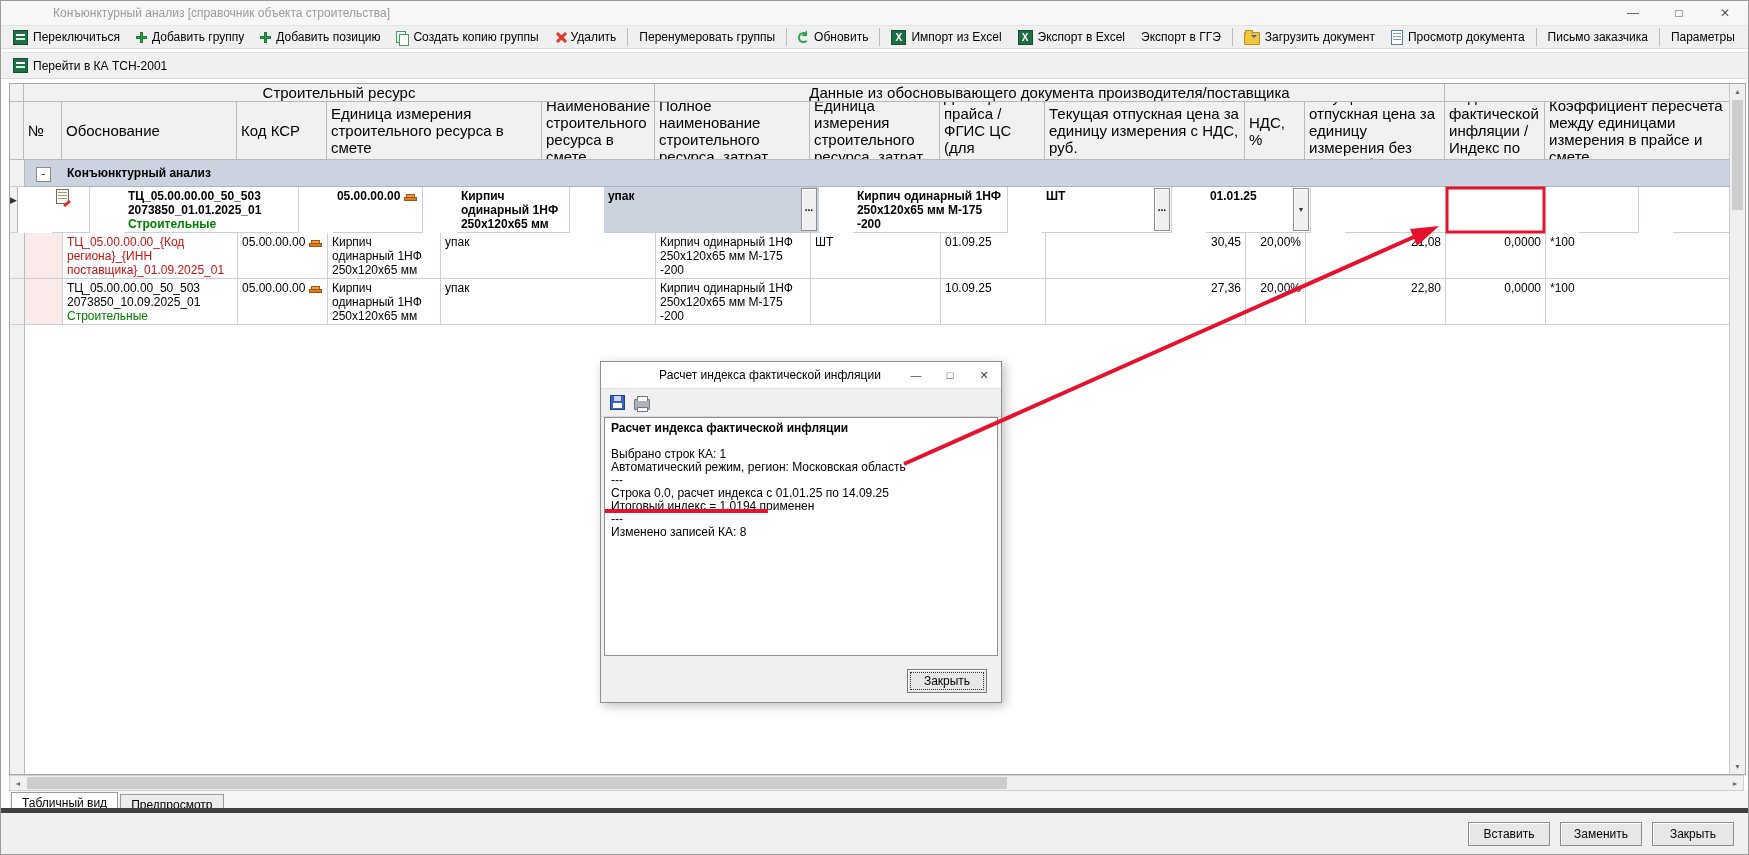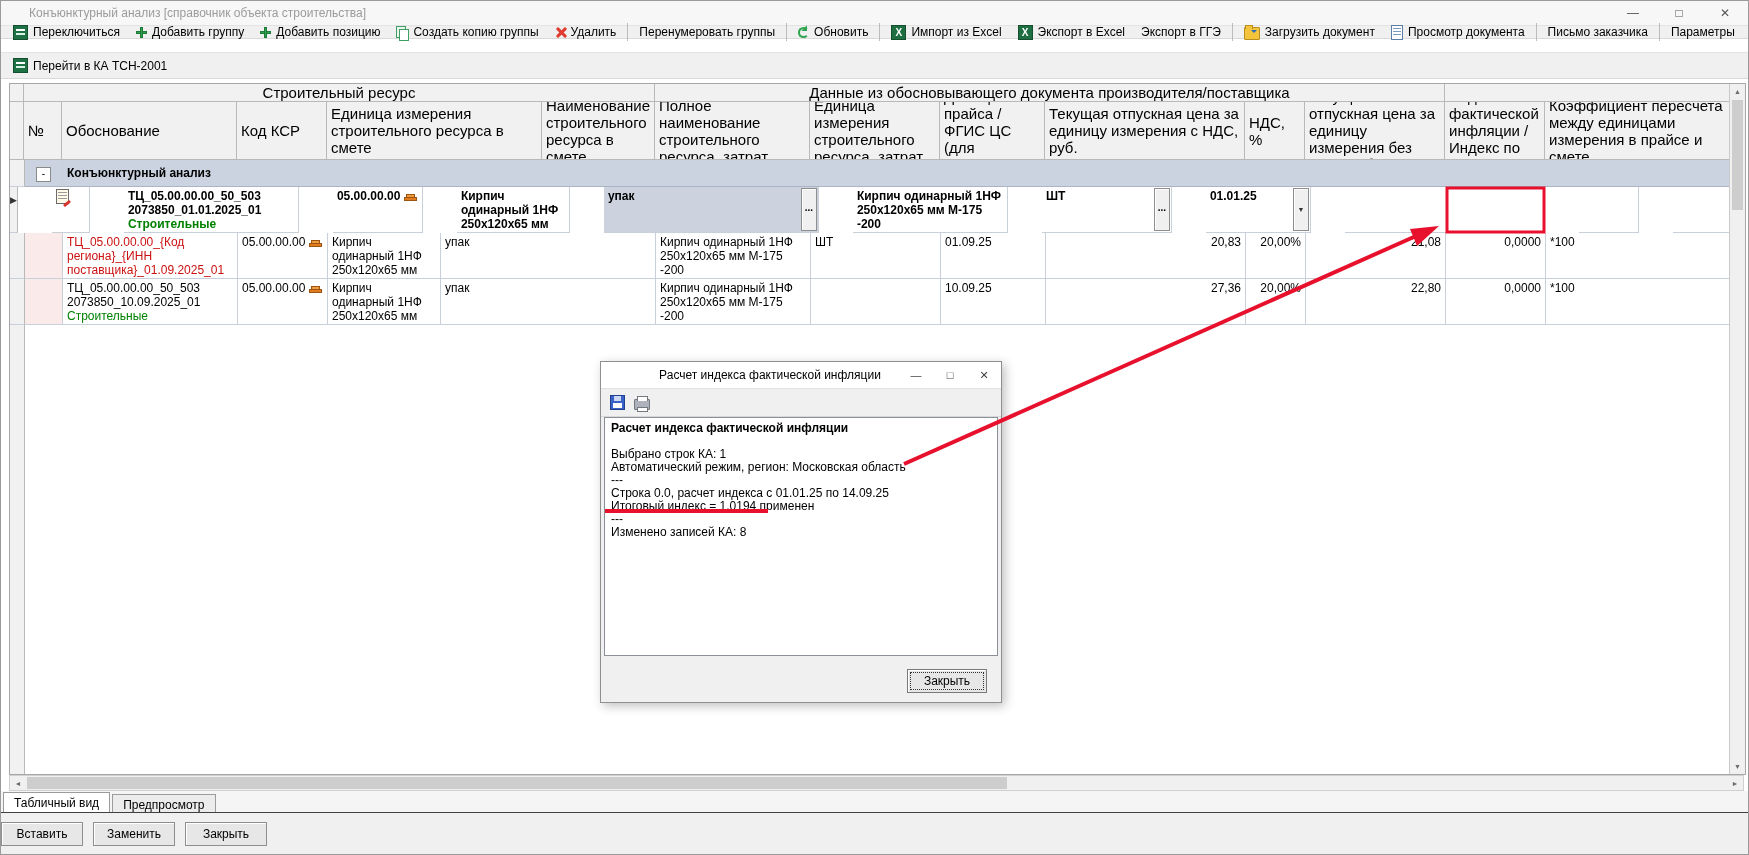--- a/index.html
+++ b/index.html
@@ -1,26 +1,26 @@
 <!DOCTYPE html>
 <html><head>
 <meta charset="utf-8">
 <style>
   html,body{margin:0;padding:0;background:#e8e8e8;}
   body{width:1749px;height:855px;position:relative;font-family:"Liberation Sans",sans-serif;color:#000;overflow:hidden;}
   .app{position:absolute;inset:0;background:#fff;border:1px solid #9a9a9a;box-sizing:border-box;}
 
   
-  .titlebar{position:absolute;left:0;top:0;right:0;height:24px;background:#f7f7f7;display:flex;align-items:center;}
+  .titlebar{position:absolute;left:0;top:0;right:0;height:24px;background:#f7f7f7;display:flex;align-items:center;padding-left:24px;}
   .titlebar .title{color:#9b9b9b;font-size:12px;padding-left:28px;}
   .wincontrols{margin-left:auto;display:flex;height:100%;}
   .wc{width:46px;height:100%;display:flex;align-items:center;justify-content:center;color:#555;font-size:12px;}
 
   
-  .toolbar{position:absolute;left:0;right:0;height:14px;background:#f0f0f0;border-top:1px solid #e3e3e3;border-bottom:1px solid #d9d9d9;display:flex;align-items:center;padding:0 4px;box-sizing:border-box;}
+  .toolbar{position:absolute;left:0;right:0;height:24px;background:#f0f0f0;border-top:1px solid #e3e3e3;border-bottom:1px solid #d9d9d9;display:flex;align-items:center;padding:0 4px;box-sizing:border-box;}
   .toolbar1{top:24px;}
   .toolbar2{top:51px;height:27px;}
   .tbtn{display:flex;align-items:center;gap:5px;padding:2px 7px;font-size:12px;white-space:nowrap;border:1px solid transparent;cursor:default;}
   .tsep{width:1px;height:18px;background:#bcbcbc;margin:0 3px;}
 
   
   .ic{display:inline-block;position:relative;flex:none;}
   .ic-ka{width:13px;height:13px;background:#1e7145;border:1px solid #14502f;}
   .ic-ka::before{content:"";position:absolute;left:2px;top:3px;right:2px;height:2px;background:#fff;}
   .ic-ka::after{content:"";position:absolute;left:2px;top:7px;right:2px;height:2px;background:#d9f2e4;}
@@ -104,24 +104,24 @@
   .vscroll{position:absolute;right:0;top:0;bottom:0;width:15px;background:#f0f0f0;border-left:1px solid #c9c9c9;}
   .vscroll .arrow{position:absolute;left:0;right:0;height:15px;display:flex;align-items:center;justify-content:center;font-size:7px;color:#6a6a6a;}
   .vscroll .arrow.down{bottom:0;}
   .vscroll .thumb{position:absolute;left:2px;right:2px;top:16px;height:110px;background:#cdcdcd;}
   .hscrollbar{position:absolute;left:8px;right:4px;bottom:63px;height:16px;background:#f0f0f0;border:1px solid #d0d0d0;box-sizing:border-box;}
   .hscrollbar .arrow{position:absolute;top:0;bottom:0;width:16px;display:flex;align-items:center;justify-content:center;font-size:7px;color:#6a6a6a;}
   .hscrollbar .arrow.right{right:0;}
   .hscrollbar .thumb{position:absolute;left:17px;top:1px;bottom:1px;width:980px;background:#cdcdcd;}
 
   
-  .tabs{position:absolute;left:0;right:0;bottom:41px;height:22px;background:#f5f5f5;display:flex;align-items:flex-end;padding-left:2px;}
+  .tabs{position:absolute;left:8px;right:0;bottom:41px;height:22px;background:#f5f5f5;display:flex;align-items:flex-end;padding-left:2px;}
   .tab{font-size:12px;padding:3px 10px;border:1px solid #9b9b9b;border-bottom:none;background:#ececec;margin-right:2px;height:19px;box-sizing:border-box;}
   .tab.active{background:#fff;height:21px;font-weight:normal;}
-  .bottombar{position:absolute;left:0;right:0;bottom:0;height:41px;background:#f0f0f0;border-top:1px solid #404040;display:flex;align-items:center;gap:10px;padding-right:14px;}
+  .bottombar{position:absolute;left:0;right:0;bottom:0;height:41px;background:#f0f0f0;border-top:5px solid #404040;display:flex;align-items:center;justify-content:flex-end;gap:10px;padding-right:14px;}
   .pushbtn{width:80px;height:22px;background:#e7e7e7;border:1px solid #8e8e8e;box-shadow:inset 1px 1px 0 #fff;font-size:12px;display:flex;align-items:center;justify-content:center;font-family:"Liberation Sans",sans-serif;}
 
   
   .dialog{position:absolute;left:599px;top:360px;width:402px;height:342px;background:#f0f0f0;border:1px solid #8f8f8f;box-shadow:3px 3px 10px rgba(0,0,0,.25);box-sizing:border-box;z-index:40;}
   .dlg-titlebar{height:26px;background:#fff;display:flex;align-items:center;border-bottom:1px solid #e0e0e0;}
   .dlg-title{flex:1;text-align:center;font-size:12px;padding-left:40px;}
   .dlg-wc{width:34px;height:100%;display:flex;align-items:center;justify-content:center;font-size:11px;color:#444;}
   .dlg-toolbar{height:27px;background:#f0f0f0;display:flex;align-items:center;gap:9px;padding-left:9px;border-bottom:1px solid #d8d8d8;}
   .dlg-text{position:absolute;left:3px;right:3px;top:55px;bottom:46px;background:#fff;border:1px solid #8a8f98;padding:4px 6px;font-size:12px;line-height:13px;overflow:hidden;}
   .dlg-line{min-height:13px;white-space:nowrap;}
@@ -301,21 +301,21 @@
         <div class="cell datacell cw-code codecell">
           <span>05.00.00.00</span>
           <span class="ic ic-brick"></span>
         </div>
         <div class="cell datacell cw-name"><span>Кирпич одинарный 1НФ 250х120х65 мм М-175 -200</span></div>
         <div class="cell datacell cw-unit1"><span>упак</span></div>
         <div class="cell datacell cw-full"><span>Кирпич одинарный 1НФ 250х120х65 мм М-175 -200</span></div>
         <div class="cell datacell cw-unit2"><span>ШТ</span></div>
         <div class="cell datacell cw-date"><span>01.09.25</span></div>
         <div class="cell datacell cw-pvat">
-            <span class="num">20,83</span>
+            <span class="num">30,45</span>
           </div>
         <div class="cell datacell cw-vat">
             <span class="num">20,00%</span>
           </div>
         <div class="cell datacell cw-pnov">
             <span class="num">21,08</span>
           </div>
         <div class="cell datacell cw-infl">
             <span class="num">0,0000</span>
           </div>

